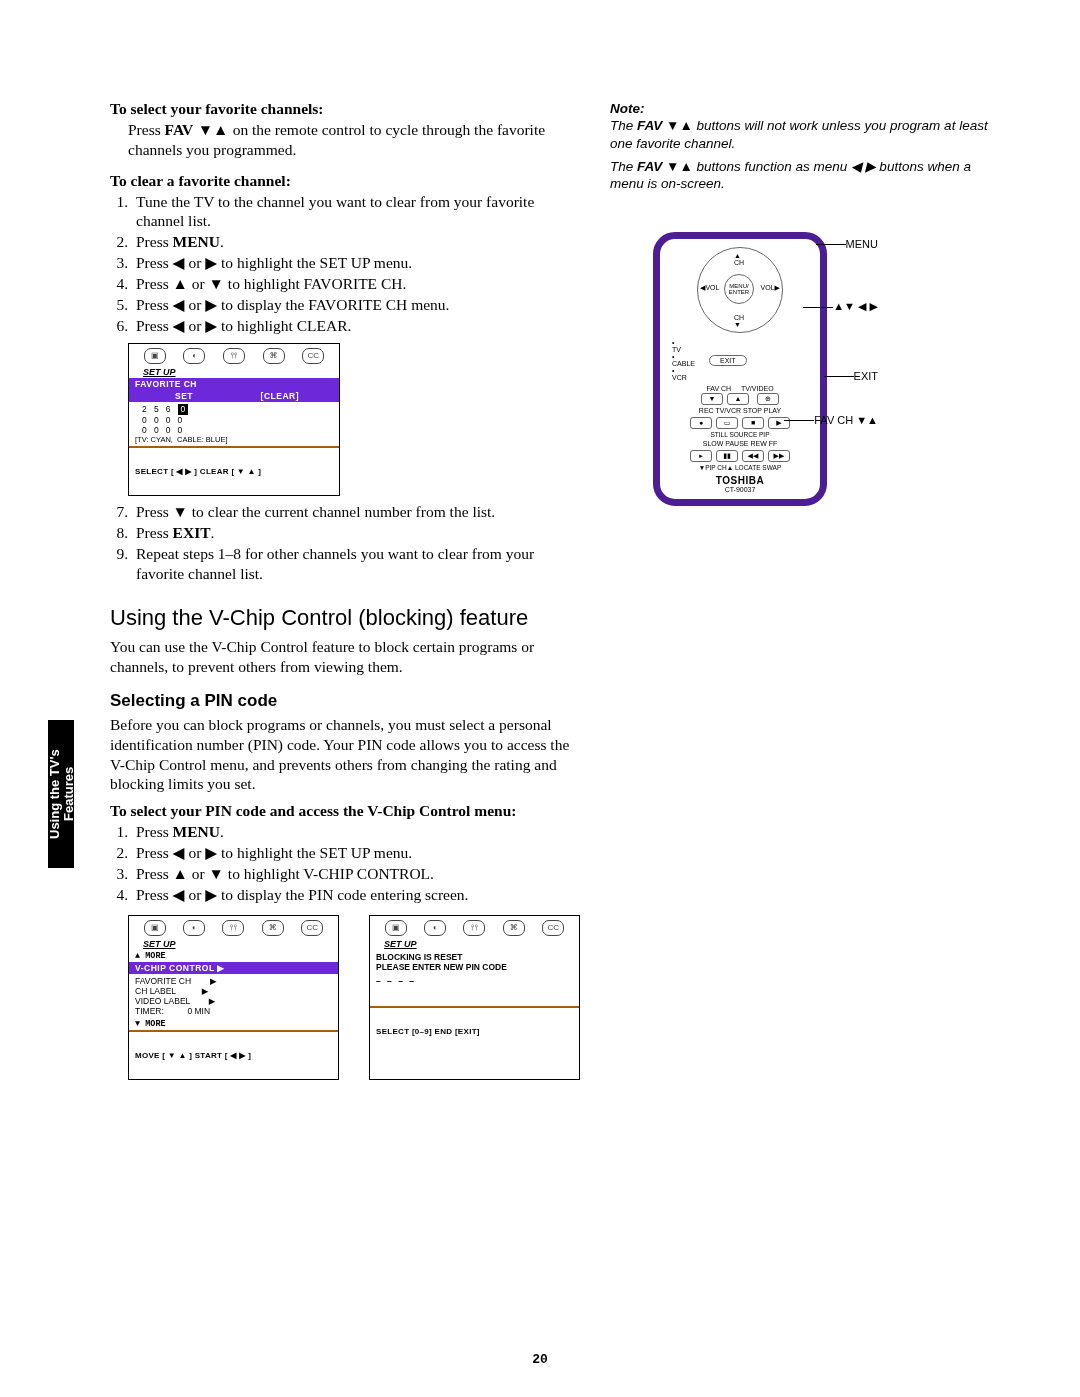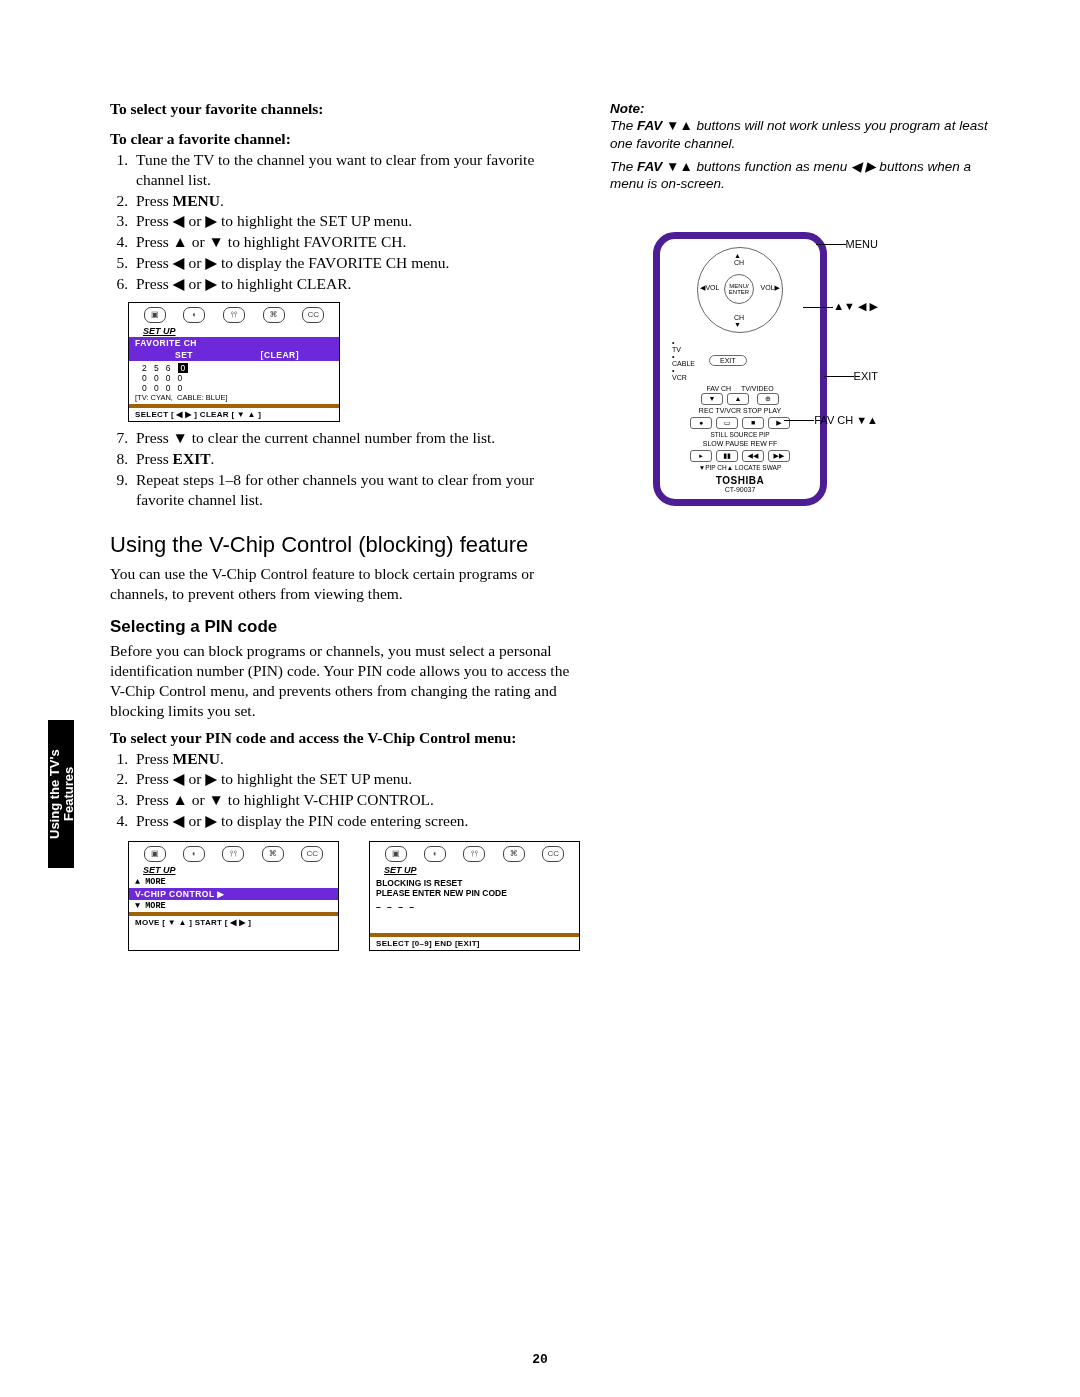--- a/index.html
+++ b/index.html
@@ -134,22 +134,22 @@
     line-height: 1.2;
   }
   .osd-body .row { white-space: pre; }
   .osd-body .zero-box {
     display: inline-block;
     background: #000;
     color: #fff;
     padding: 0 3px;
   }
   .osd-footer {
-    border-top: 4px solid #a16207;
-    padding: 2px 6px;
+    border-top: 2px solid #a16207;
+    padding: 19px 6px;
     font-family: Arial, sans-serif;
     font-size: 8px;
     font-weight: bold;
     letter-spacing: 0.3px;
   }
   .osd-line {
     padding: 1px 6px;
     font-family: "Courier New", monospace;
     font-size: 8.5px;
     font-weight: bold;
@@ -279,20 +279,23 @@
 <body>
 
 <div class="page">
 
   <div class="side-tab">Using the TV's
 Features</div>
 
   <div class="main-col">
 
     <h3 class="inline-heading">To select your favorite channels:</h3>
+    <p class="indent">
+      <span>Press </span><span class="bold">FAV</span><span class="tri"> ▼▲ </span><span>on the remote control to cycle through the favorite channels you programmed.</span>
+    </p>
 
     <h3 class="inline-heading" style="margin-top:12px;">To clear a favorite channel:</h3>
     <ol>
       <li>Tune the TV to the channel you want to clear from your favorite channel list.</li>
       <li>Press <span class="bold">MENU</span>.</li>
       <li>Press ◀ or ▶ to highlight the SET UP menu.</li>
       <li>Press ▲ or ▼ to highlight FAVORITE CH.</li>
       <li>Press ◀ or ▶ to display the FAVORITE CH menu.</li>
       <li>Press ◀ or ▶ to highlight CLEAR.</li>
     </ol>
@@ -345,20 +348,26 @@
         <div class="osd-icons">
           <span>▣</span>
           <span>◐</span>
           <span>⫯⫯</span>
           <span>⌘</span>
           <span>CC</span>
         </div>
         <div class="osd-title">SET UP</div>
         <div class="osd-line">▲ MORE</div>
         <div class="osd-highlight">V-CHIP CONTROL     ▶</div>
+        <div class="osd-body">
+          <div class="row">FAVORITE CH        ▶</div>
+          <div class="row">CH LABEL           ▶</div>
+          <div class="row">VIDEO LABEL        ▶</div>
+          <div class="row">TIMER:          0 MIN</div>
+        </div>
         <div class="osd-line">▼ MORE</div>
         <div class="osd-footer">MOVE [ ▼ ▲ ]     START [ ◀  ▶ ]</div>
       </div>
 
       <div class="osd">
         <div class="osd-icons">
           <span>▣</span>
           <span>◐</span>
           <span>⫯⫯</span>
           <span>⌘</span>

